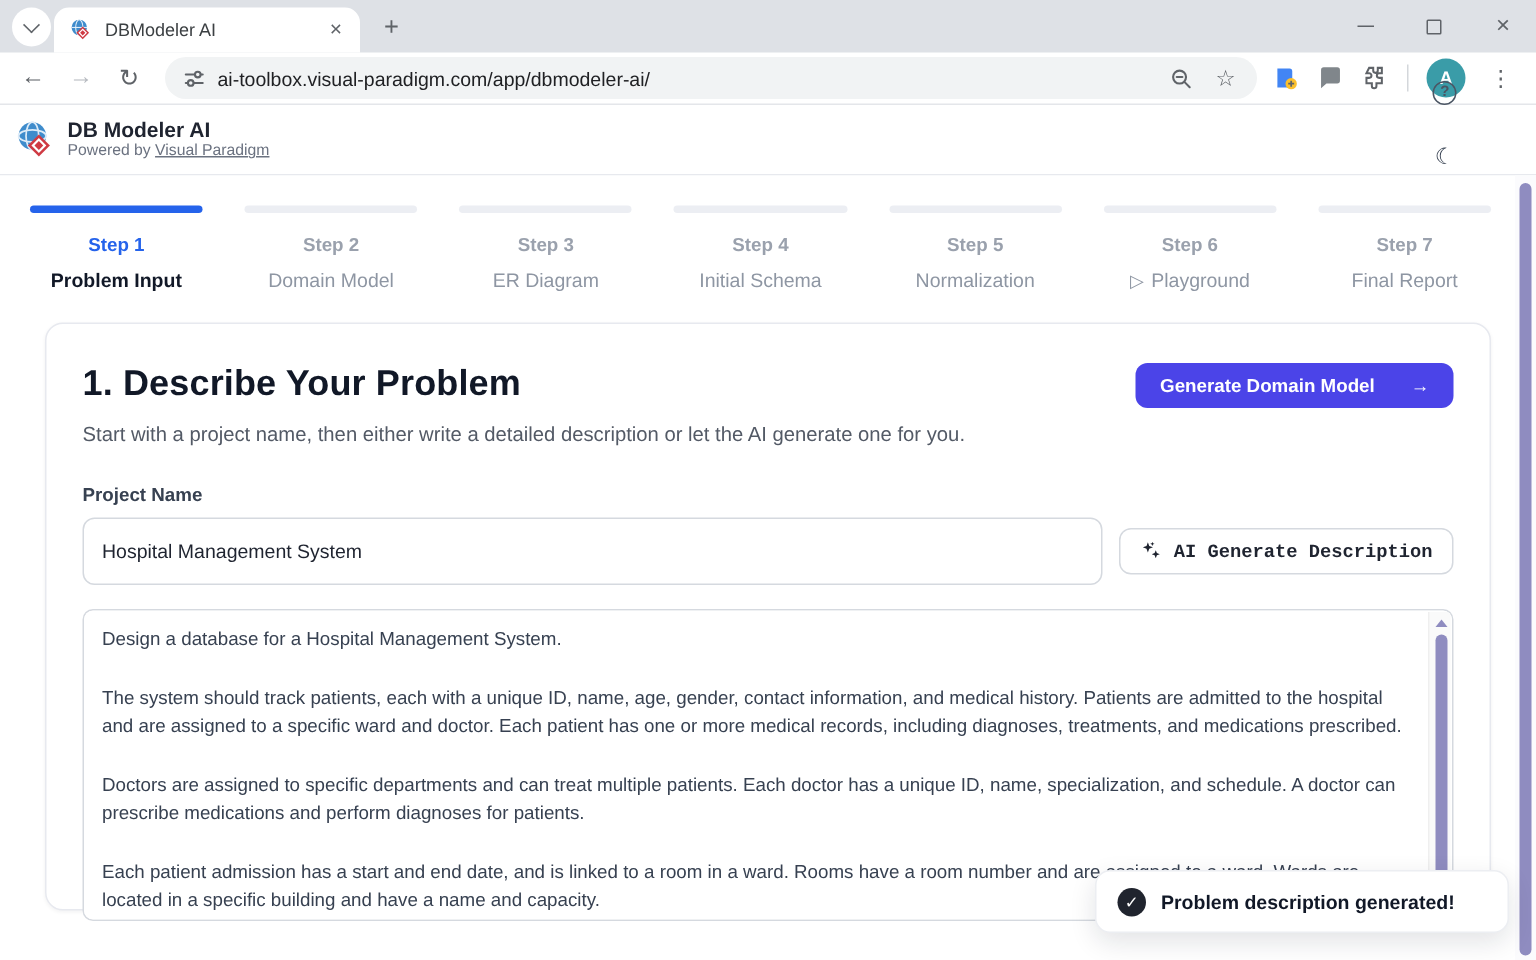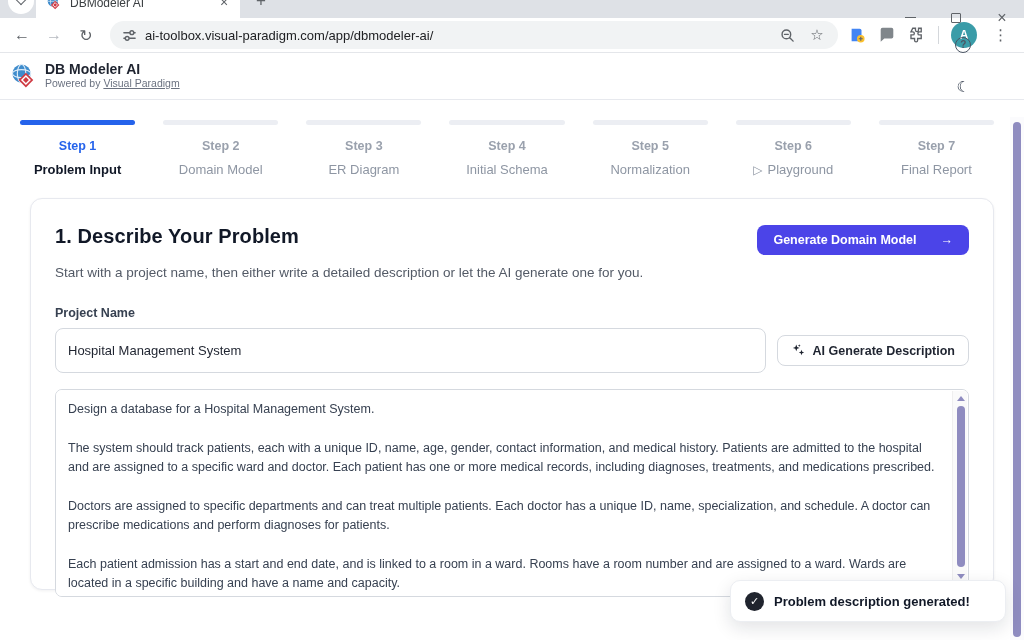--- a/index.html
+++ b/index.html
@@ -1,21 +1,21 @@
 <!DOCTYPE html>
 <html><head>
 <meta charset="utf-8">
 <style>
   * { margin:0; padding:0; box-sizing:border-box; }
   html,body { width:1024px; height:640px; overflow:hidden; }
   body { font-family:"Liberation Sans", sans-serif; background:#fff; }
   .window { position:relative; width:1024px; height:640px; background:#fff; overflow:hidden; }
 
   
-  .tabstrip { height:18px; background:#dee1e6; display:flex; align-items:flex-end; position:relative; }
+  .tabstrip { height:35px; background:#dee1e6; display:flex; align-items:flex-end; position:relative; }
   .tab-search { width:26px; height:26px; border-radius:50%; margin:0 2px 4px 8px; display:flex; align-items:center; justify-content:center; background:#fff; cursor:pointer; }
   .chev { width:8px; height:8px; border-right:1.6px solid #5f6368; border-bottom:1.6px solid #5f6368; transform:rotate(45deg) translate(-1px,-1px); }
   .tab { width:204px; height:30px; background:#fff; border-radius:10px 10px 0 0; display:flex; align-items:center; padding:0 8px 0 10px; gap:8px; }
   .tab-title { font-size:12px; color:#3c4043; flex:1; white-space:nowrap; overflow:hidden; }
   .tab-close { font-size:14px; color:#5f6368; width:16px; height:16px; line-height:15px; text-align:center; border-radius:50%; cursor:pointer; }
   .newtab { width:26px; height:26px; margin:0 0 4px 8px; font-size:17px; color:#5f6368; display:flex; align-items:center; justify-content:center; border-radius:50%; cursor:pointer; }
   .win-controls { position:absolute; top:0; right:8px; height:35px; display:flex; align-items:center; gap:18px; }
   .wc { width:28px; height:28px; display:flex; align-items:center; justify-content:center; color:#5f6368; cursor:pointer; }
   .wc-min { width:11px; height:0; border-top:1.4px solid #5f6368; }
   .wc-max { width:10px; height:10px; border:1.4px solid #5f6368; border-radius:1px; }
@@ -55,27 +55,27 @@
   .step.active .step-bar { background:#2563eb; }
   .step-num { font-size:12.5px; font-weight:600; color:#9aa1ad; margin-bottom:9px; }
   .step.active .step-num { color:#2563eb; }
   .step-label { font-size:13px; color:#8e96a3; }
   .step.active .step-label { color:#111827; font-weight:bold; }
   .play-glyph { font-size:12px; margin-right:5px; }
 
   
   .card { position:absolute; left:30px; right:30px; top:98px; bottom:33px; background:#fff; border:1px solid #e7e9ef; border-radius:12px; box-shadow:0 1px 3px rgba(16,24,40,.06); padding:26px 24px 18px 24px; }
   .card-head { display:flex; align-items:flex-start; justify-content:space-between; }
-  .card-title { font-size:20px; font-weight:bold; color:#111827; letter-spacing:.1px; }
+  .card-title { font-size:24px; font-weight:bold; color:#111827; letter-spacing:.1px; }
   .gen-btn { background:#4b44e8; color:#fff; border:none; border-radius:8px; font-size:12.5px; font-weight:bold; padding:8px 16px; display:flex; align-items:center; gap:24px; cursor:pointer; }
   .card-sub { font-size:13.5px; color:#535a66; margin-top:10px; }
   .field-label { font-size:12.5px; font-weight:600; color:#374151; margin:26px 0 8px; }
   .field-row { display:flex; gap:11px; align-items:center; }
   .name-input { flex:1; height:45px; border:1px solid #d5d9df; border-radius:8px; padding:0 12px; font-size:13px; color:#1f2430; font-family:"Liberation Sans",sans-serif; outline:none; }
-  .ai-btn { height:31px; background:#fff; border:1px solid #d5d9df; border-radius:8px; font-size:12.5px; font-weight:600; color:#1f2430; padding:0 13px; display:flex; align-items:center; gap:7px; cursor:pointer; white-space:nowrap; }
+  .ai-btn { height:31px; background:#fff; border:1px solid #d5d9df; border-radius:8px; font-size:12.5px; font-weight:600; color:#1f2430; padding:0 13px; display:flex; align-items:center; gap:7px; cursor:pointer; white-space:nowrap;font-family:Liberation Mono, monospace; }
   .ta-wrap { position:relative; margin-top:16px; height:208px; border:1px solid #d5d9df; border-radius:7px; background:#fff; overflow:hidden; }
   .desc-ta { width:100%; height:100%; border:none; resize:none; outline:none; padding:10px 28px 10px 12px; font-family:"Liberation Sans",sans-serif; font-size:12.5px; line-height:1.55; color:#374151; overflow:hidden; }
   .ta-scroll { position:absolute; top:1px; right:1px; bottom:1px; width:15px; background:#fafafa; border-left:1px solid #efefef; }
   .ta-up, .ta-down { position:absolute; left:0; width:15px; height:14px; display:flex; align-items:center; justify-content:center; }
   .ta-up { top:0; } .ta-down { bottom:12px; }
   .tri-up { width:0; height:0; border-left:4px solid transparent; border-right:4px solid transparent; border-bottom:5px solid #8f8cc0; }
   .tri-down { width:0; height:0; border-left:4px solid transparent; border-right:4px solid transparent; border-top:5px solid #8f8cc0; }
   .ta-thumb { position:absolute; left:3.5px; top:15px; bottom:28px; width:8px; border-radius:4px; background:#8f8cc0; }
   .ta-grip { position:absolute; right:1px; bottom:1px; width:11px; height:11px; background:
       linear-gradient(135deg, transparent 45%, #b9bcc2 45%, #b9bcc2 52%, transparent 52%, transparent 68%, #b9bcc2 68%, #b9bcc2 75%, transparent 75%); cursor:nwse-resize; }

